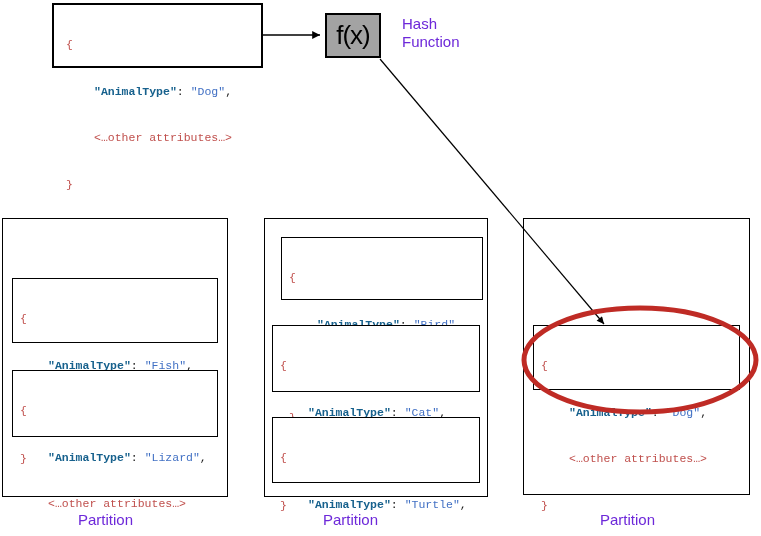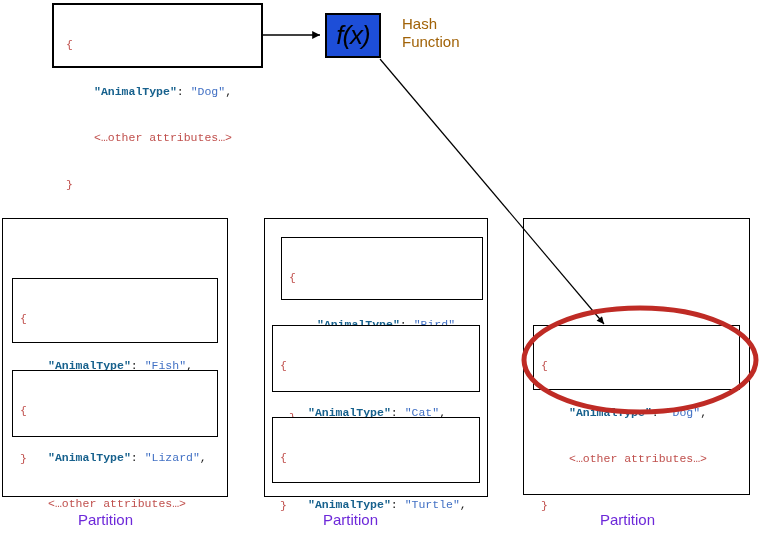--- a/index.html
+++ b/index.html
@@ -20,23 +20,23 @@
   .key{color:#17618D;font-weight:bold;}
   .val{color:#4170C4;}
   .punct{color:#1A1A1A;}
   
   .partition{position:absolute;border:1px solid #000;box-sizing:border-box;background:#fff;}
   .partition-label{position:absolute;font-size:15px;color:#6d28d9;}
   
   #fx-box{
     position:absolute;left:325px;top:13px;width:56px;height:45px;border:2px solid #000;
     box-sizing:border-box;display:flex;align-items:center;justify-content:center;
-    font-style:italic;font-size:26px;letter-spacing:-1px;background:#1d4ed8;
+    font-size:26px;letter-spacing:-1px;background:#a3a3a3;
   }
-  #hash-label{position:absolute;left:402px;top:15px;font-size:15px;line-height:18px;color:#a16207;}
+  #hash-label{position:absolute;left:402px;top:15px;font-size:15px;line-height:18px;color:#6d28d9;}
   
   #overlay{position:absolute;left:0;top:0;pointer-events:none;}
 </style>
 </head>
 <body>
 
 <div id="canvas">
 
   <div class="card big" style="left:52px;top:3px;width:211px;height:65px;">
     <div class="ln"><span class="brace">{</span></div>

